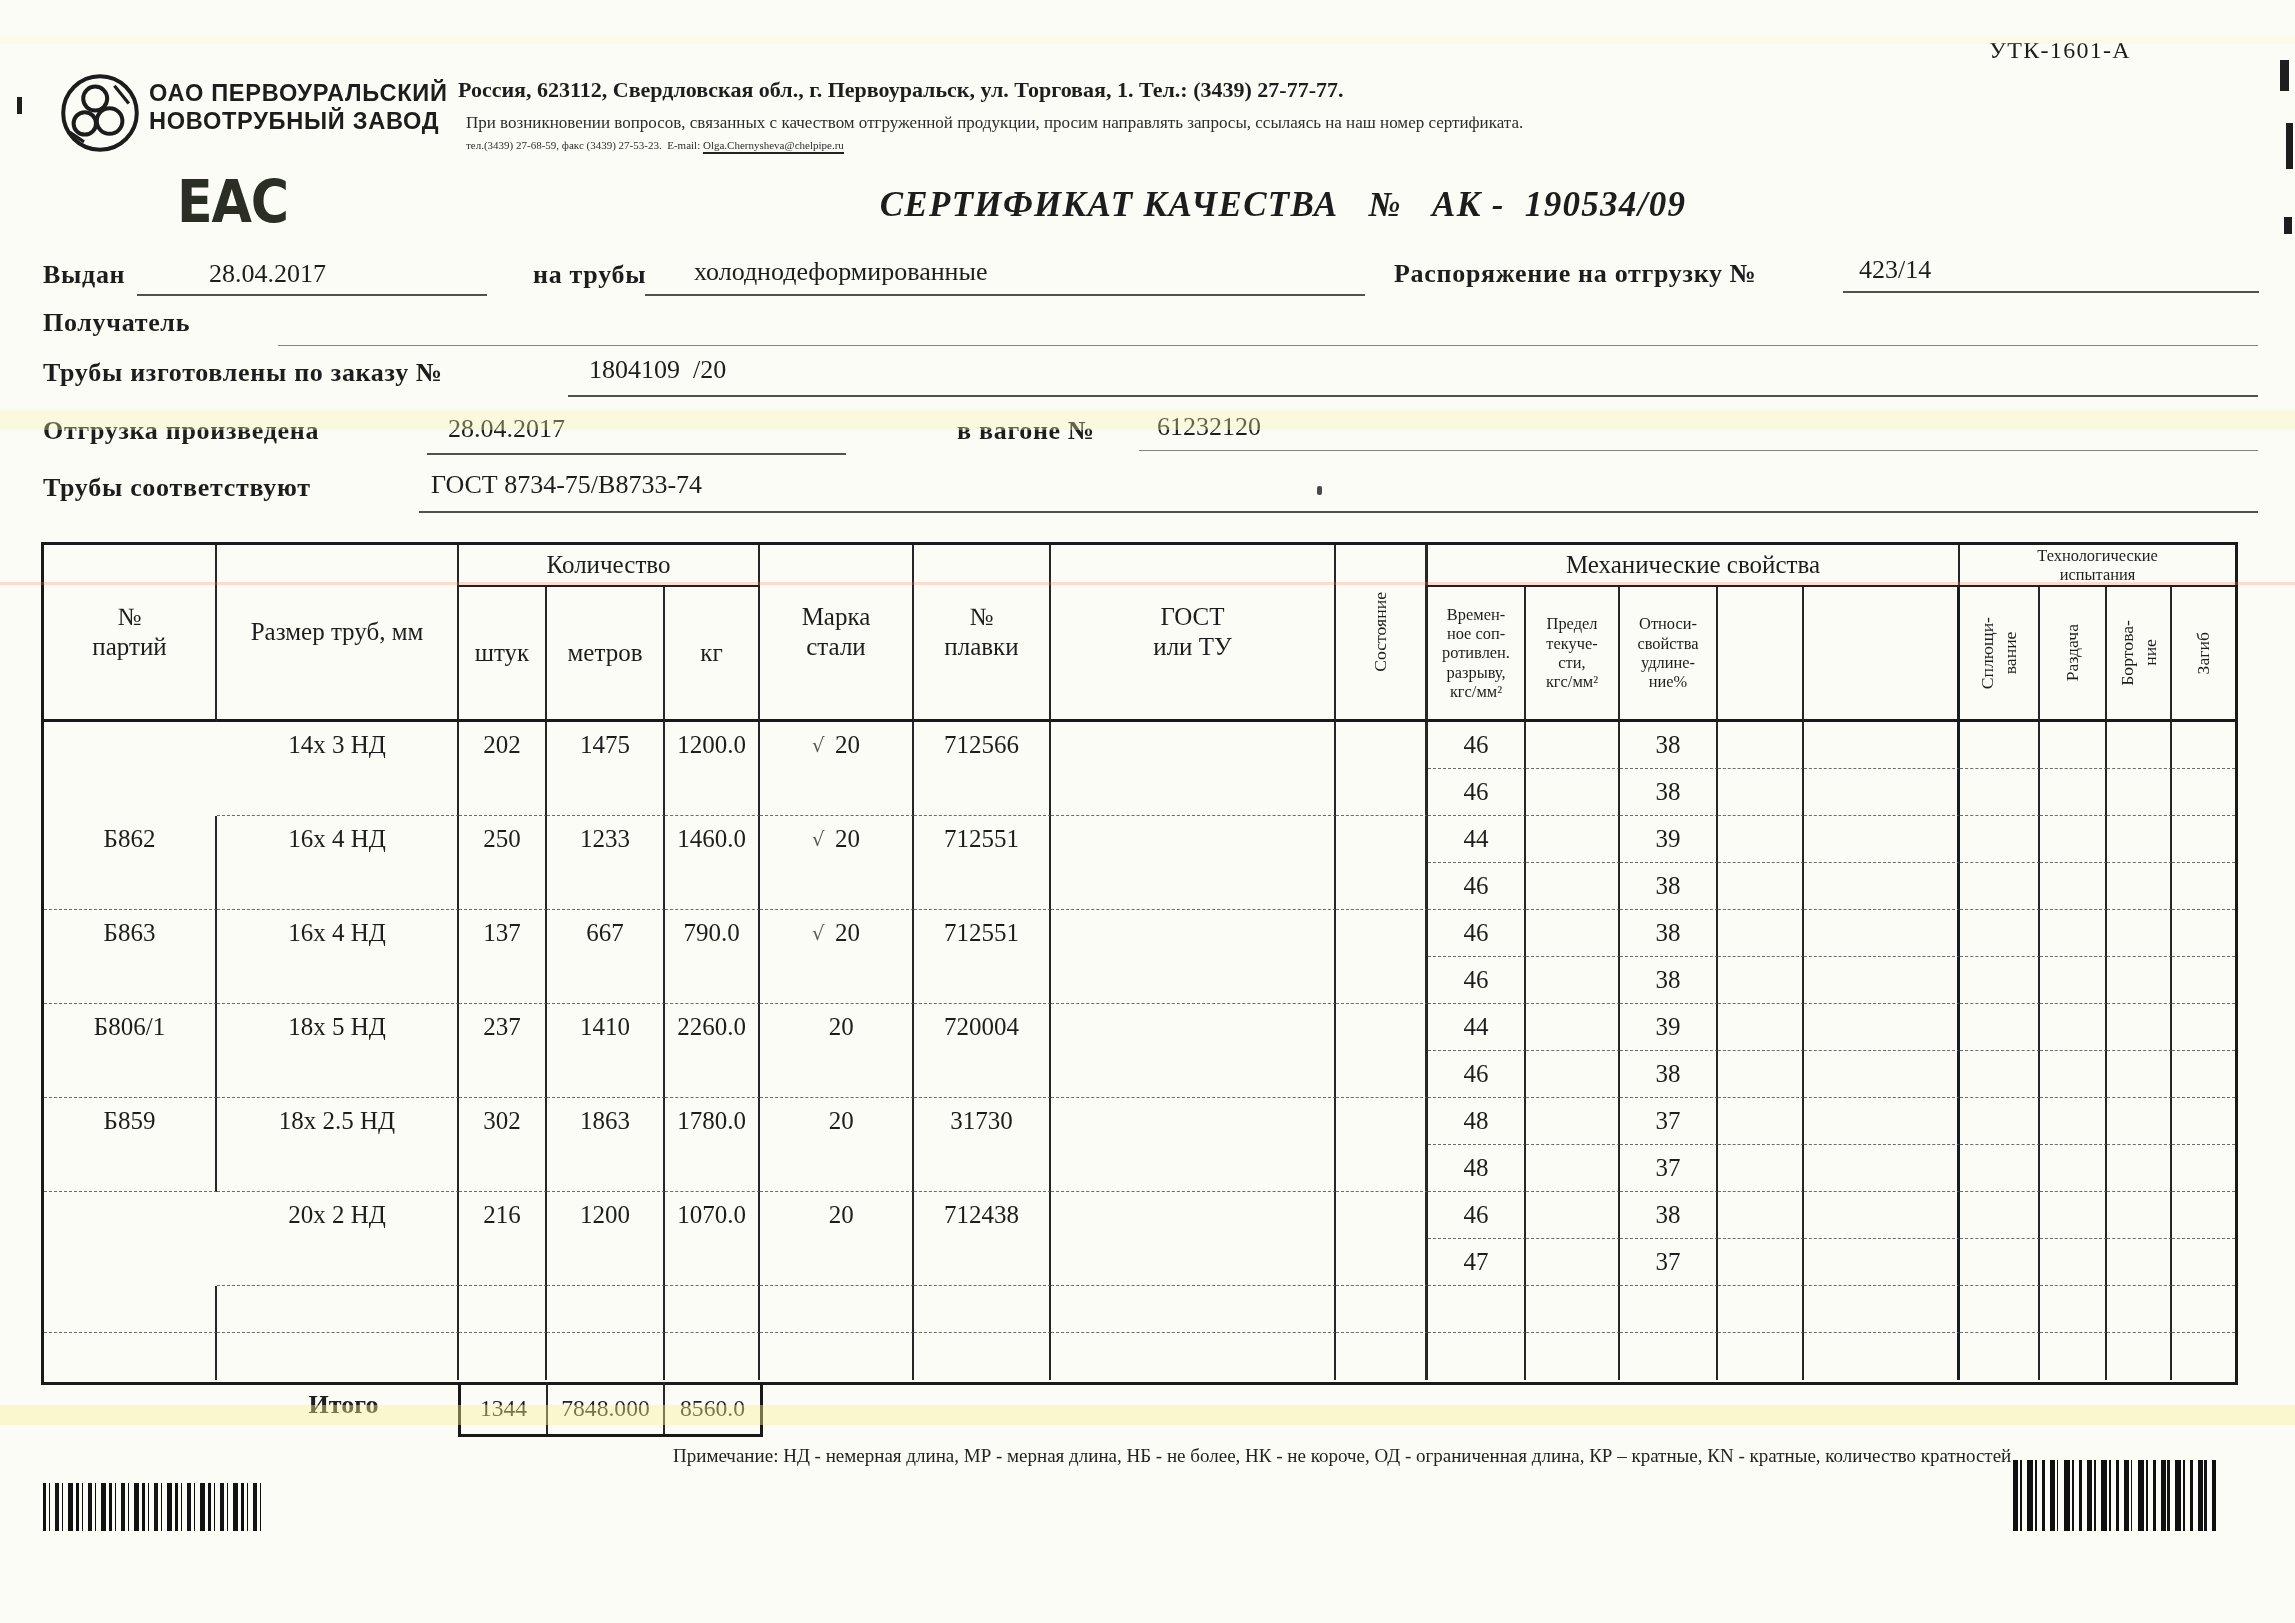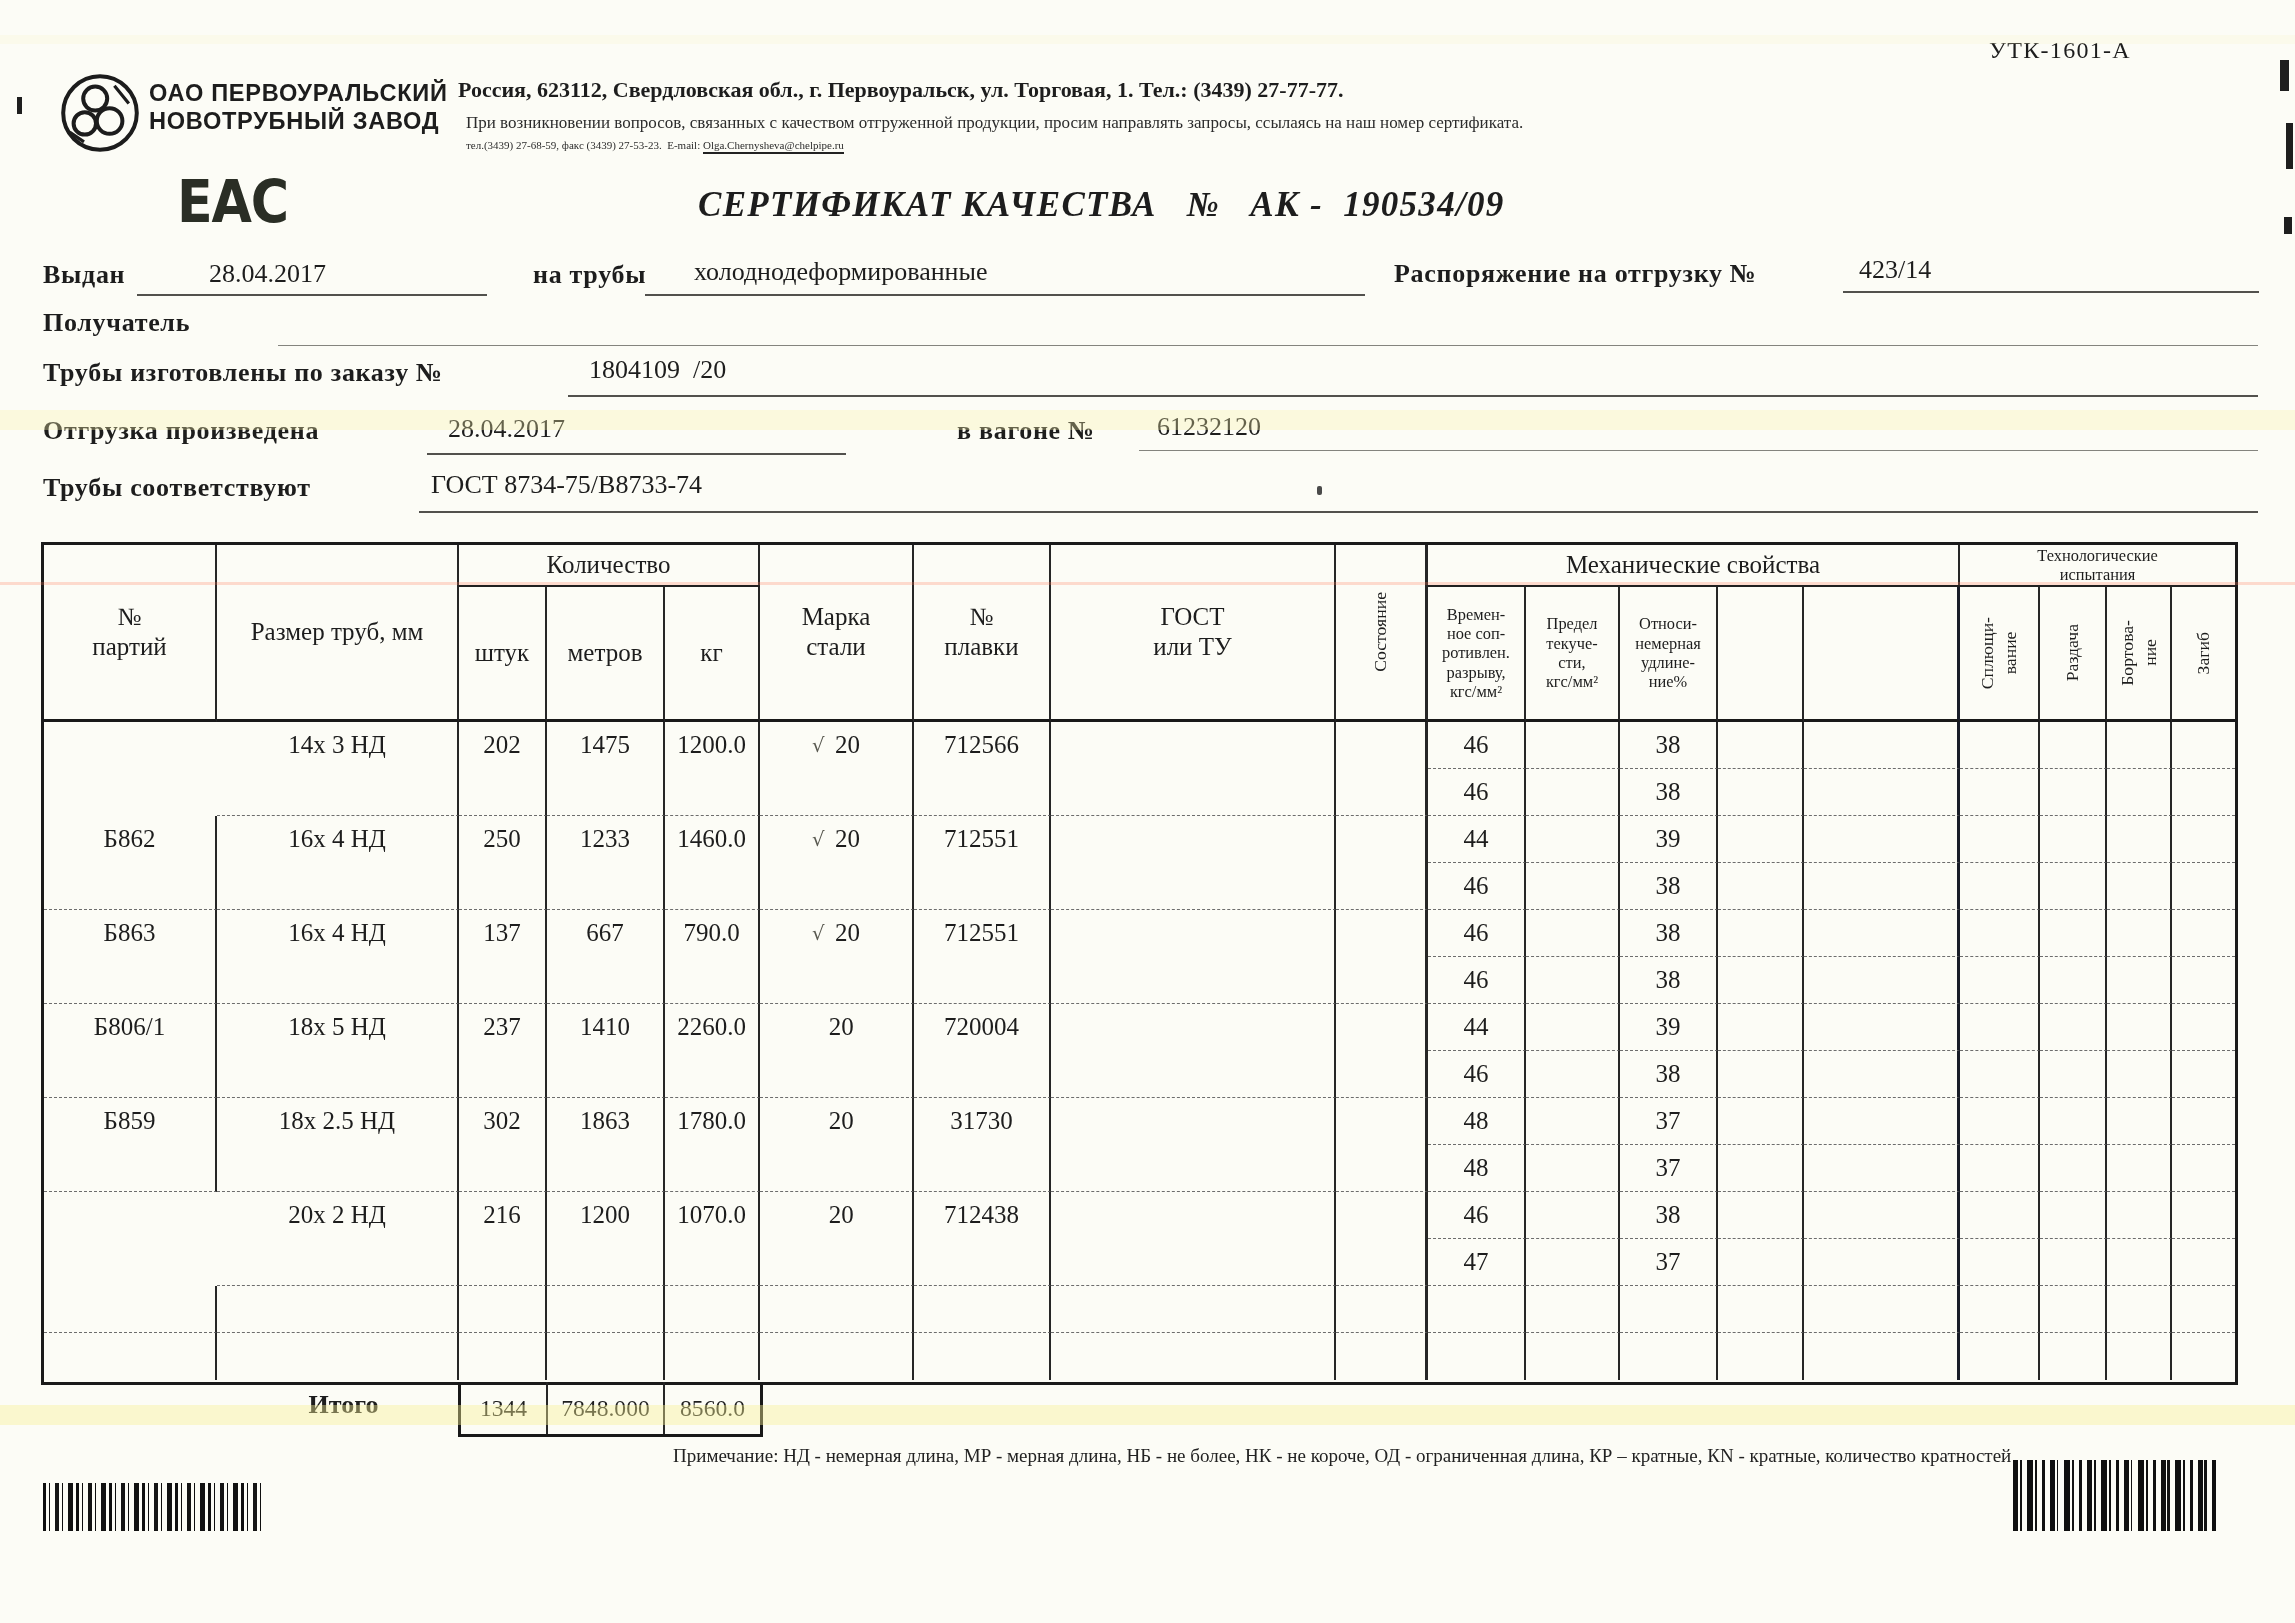--- a/index.html
+++ b/index.html
@@ -7,21 +7,21 @@
   #sheet{position:relative;width:2295px;height:1623px;background:#fcfcf6;font-family:"Liberation Serif",serif;color:#1d1d1d;overflow:hidden}
   
   #form-code{position:absolute;left:1989px;top:37px;font-size:24px;letter-spacing:1.3px}
   #logo{position:absolute;left:60px;top:73px}
   #company-name{position:absolute;left:149px;top:80px;font-family:"Liberation Sans",sans-serif;font-weight:bold;font-size:23.6px;line-height:27.5px;letter-spacing:0.7px;white-space:pre-line}
   #addr1{position:absolute;left:458px;top:77px;font-weight:bold;font-size:22px;white-space:pre}
   #addr2{position:absolute;left:466px;top:113px;font-size:17px;color:#2c2c2c;white-space:pre}
   #addr3{position:absolute;left:466px;top:139px;font-size:11px;color:#2c2c2c;white-space:pre}
   #addr3 .email{border-bottom:2px solid #222;padding-bottom:0.7px}
   #eac{position:absolute;left:177px;top:168px;font-family:"DejaVu Sans",sans-serif;font-weight:bold;font-size:58px;letter-spacing:-1.3px;color:#2a2e25;transform:scaleX(.9);transform-origin:left}
-  #doc-title{position:absolute;left:698px;top:185px;width:1100px;font-size:35px;font-weight:bold;font-style:italic;letter-spacing:1.3px;white-space:pre}
+  #doc-title{position:absolute;left:733px;top:185px;width:1100px;text-align:center;font-size:35px;font-weight:bold;font-style:italic;letter-spacing:1.3px;white-space:pre}
   
   .fl{position:absolute;font-weight:bold;font-size:26px;letter-spacing:0.7px;white-space:pre}
   .fv{position:absolute;font-size:26px;white-space:pre}
   .ln{position:absolute;border-top:2px solid #34332f;opacity:.85}
   .ln.f{border-top-width:1.3px;opacity:.6}
   
   #tbl{position:absolute;left:41px;top:542px;width:2197px;height:843px;display:grid;
        grid-template-columns:173px 242px 88px 118px 95px 154px 137px 285px 92px 98px 94px 98px 86px 156px 80px 67px 65px 63px;
        grid-template-rows:42px 135px repeat(14,47px);border:3.3px solid #1a1a1a}
   .t{border-right:2px solid #262626;display:flex;align-items:center;justify-content:center;text-align:center;overflow:hidden}
@@ -135,21 +135,21 @@
     <div class="t h2 B" style="grid-area:2/10/3/11">Времен-
 ное соп-
 ротивлен.
 разрыву,
 кгс/мм²</div>
     <div class="t h2 B" style="grid-area:2/11/3/12">Предел
 текуче-
 сти,
 кгс/мм²</div>
     <div class="t h2 B" style="grid-area:2/12/3/13">Относи-
-немерная
+свойства
 удлине-
 ние%</div>
     <div class="t B" style="grid-area:2/13/3/14"></div>
     <div class="t B R6" style="grid-area:2/14/3/15"></div>
     <div class="t h2 g R0" style="grid-area:1/15/2/19">Технологические
 испытания</div>
     <div class="t B" style="grid-area:2/15/3/16">
         <span class="v">Сплющи-
 вание</span>
       </div>

